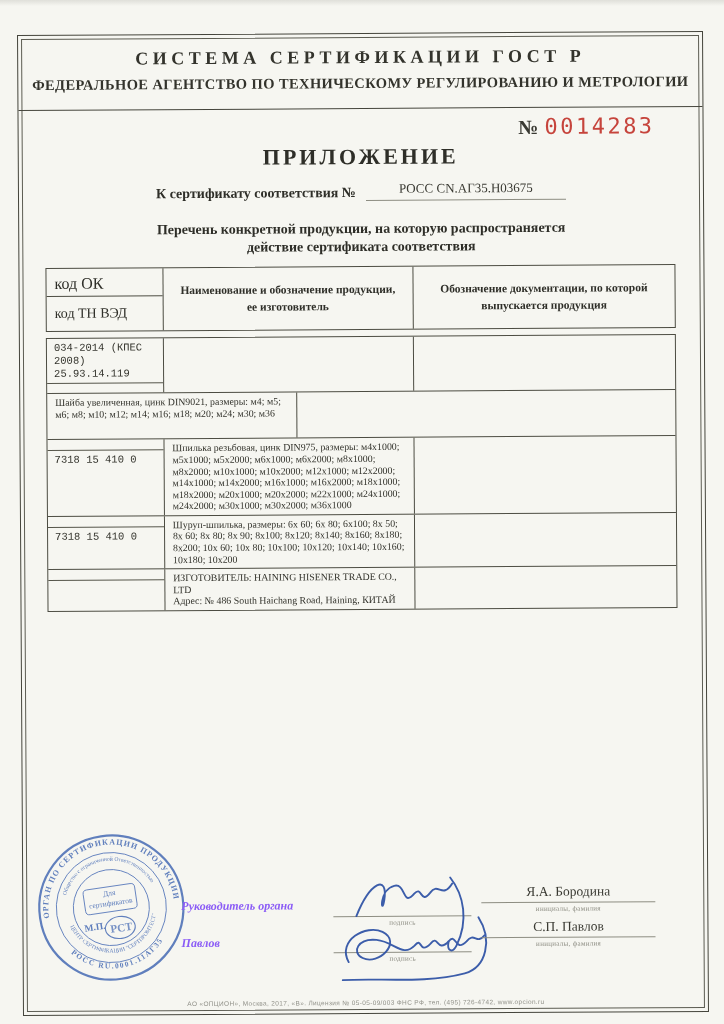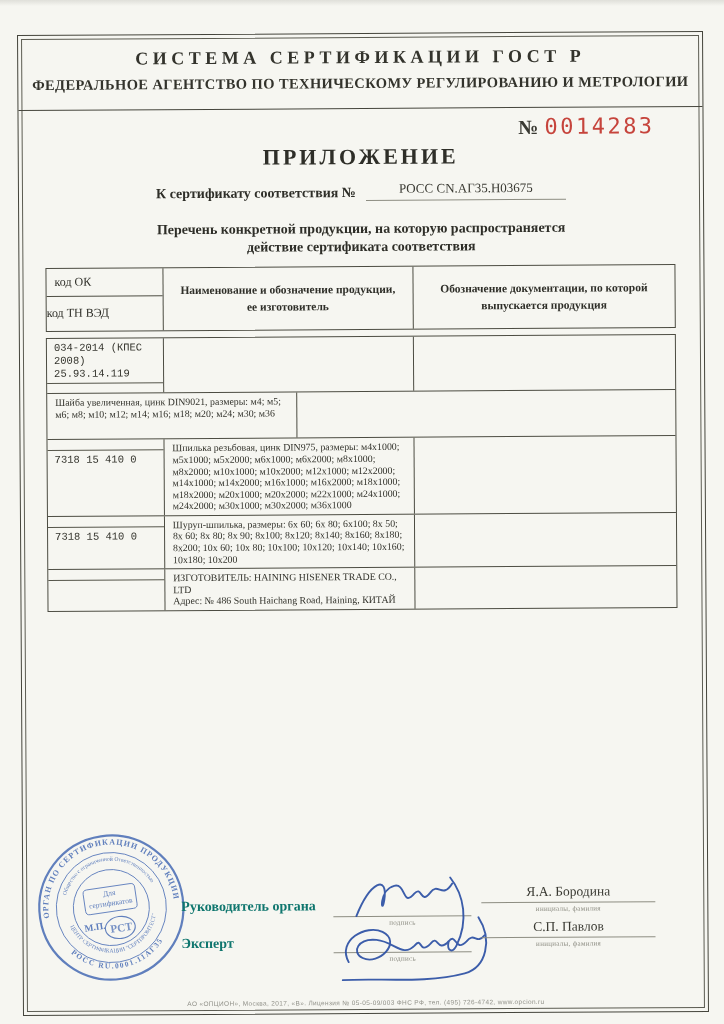--- a/index.html
+++ b/index.html
@@ -49,22 +49,22 @@
     border-bottom:1px solid #8d8d82; padding:0 16px 3px 16px; margin-left:10px;
     transform:translateY(-4px); min-width:200px; }
 
   .subtitle { top:186px; left:10%; width:80%; text-align:center;
     font-size:14px; font-weight:bold; line-height:1.3; color:#2e2e28; white-space:pre-line; }
 
   
   .tbl { left:26px; top:232px; width:630px; }
   .thead { display:flex; height:64px; border:1.4px solid #4c4c42; }
   .th-col1 { width:18.6%; border-right:1.2px solid #4c4c42; display:flex; flex-direction:column; }
-  .th-col1-top { flex:0 0 45%; border-bottom:1.2px solid #4c4c42; padding:6px 0 0 8px; font-size:12px; }
-  .th-col1-bot { padding:9px 0 0 0; font-size:12px; }
+  .th-col1-top { flex:0 0 45%; border-bottom:1.2px solid #4c4c42; padding:6px 0 0 8px; font-size:16px; }
+  .th-col1-bot { padding:9px 0 0 8px; font-size:14px; }
   .th-col2 { width:39.8%; border-right:1.2px solid #4c4c42; display:flex;
     align-items:center; justify-content:center; text-align:center;
     font-size:11.5px; font-weight:600; line-height:1.45; padding:0 14px; }
   .th-col3 { flex:1; display:flex; align-items:center; justify-content:center;
     text-align:center; font-size:11.5px; font-weight:600; line-height:1.45; padding:0 14px; }
 
   .tbody { margin-top:6px; border:1.4px solid #4c4c42; }
   .trow { display:flex; border-bottom:1.1px solid #4c4c42; }
   .trow:last-child { border-bottom:none; }
   .td-code { width:18.6%; border-right:1.1px solid #4c4c42; font-size:10.5px;
@@ -74,21 +74,21 @@
   .td-code.code-first .code { border-bottom:1px solid #55554a; }
   .td-code.code-first .strip { border-bottom:none; height:9px; }
   .td-prod { width:39.8%; border-right:1.1px solid #4c4c42; font-size:9.9px;
     line-height:1.17; padding:3px 6px 3px 8px; white-space:pre-line; color:#33332c; }
   .td-docs { flex:1; }
   .r1 { min-height:36px; } .r2 { min-height:46px; } .r3 { min-height:74px; }
   .r4 { min-height:52px; } .r5 { min-height:36px; }
 
   
   .stamp-wrap { left:6px; top:790px; width:164px; height:164px; opacity:0.82; }
-  .role { font-size:14px; font-weight:bold; color:#0f766e; }
+  .role { font-size:12px; font-weight:bold; color:#8b5cf6;font-style:italic; }
   .role1 { left:158px; top:864px; }
   .role2 { left:158px; top:901px; }
   .sig-line { height:0; border-bottom:1px solid #8d8d82; }
   .sigline1 { left:310px; top:882px; width:138px; }
   .sigline2 { left:310px; top:918px; width:138px; }
   .micro-label { font-size:7px; color:#8b8b80; letter-spacing:0.3px; text-align:center; }
   .podpis1 { left:310px; top:885px; width:138px; }
   .podpis2 { left:310px; top:921px; width:138px; }
   .name { font-size:13.5px; color:#3a3a33; text-align:center; }
   .name1 { left:455px; top:851px; width:180px; }
@@ -215,21 +215,21 @@
           </text>
           <text x="82" y="70" font-size="7.5" text-anchor="middle">Для</text>
           <text x="82" y="80" font-size="7.5" text-anchor="middle">сертификатов</text>
           <text x="63" y="102" font-size="9.5" font-weight="bold" text-anchor="middle">М.П.</text>
           <text x="89" y="107" font-size="11" font-weight="bold" text-anchor="middle" opacity="0.85">РСТ</text>
         </g>
       </svg>
     </div>
 
     <div class="el role role1">Руководитель органа</div>
-    <div class="el role role2">Эксперт</div>
+    <div class="el role role2">Павлов</div>
 
     <div class="el sig-line sigline1"></div>
     <div class="el micro-label podpis1">подпись</div>
     <div class="el sig-line sigline2"></div>
     <div class="el micro-label podpis2">подпись</div>
 
     <div class="el sig-ink">
       <svg viewBox="0 0 205 145" width="205" height="145">
         <g stroke="#2c50a4" stroke-width="1.9" fill="none" stroke-linecap="round" opacity="0.92">
           <path d="M40,56 C54,22 72,14 68,40 C65,58 62,30 78,26 C90,23 86,48 98,34 C106,25 104,46 114,33 C122,22 126,40 136,24"></path>

